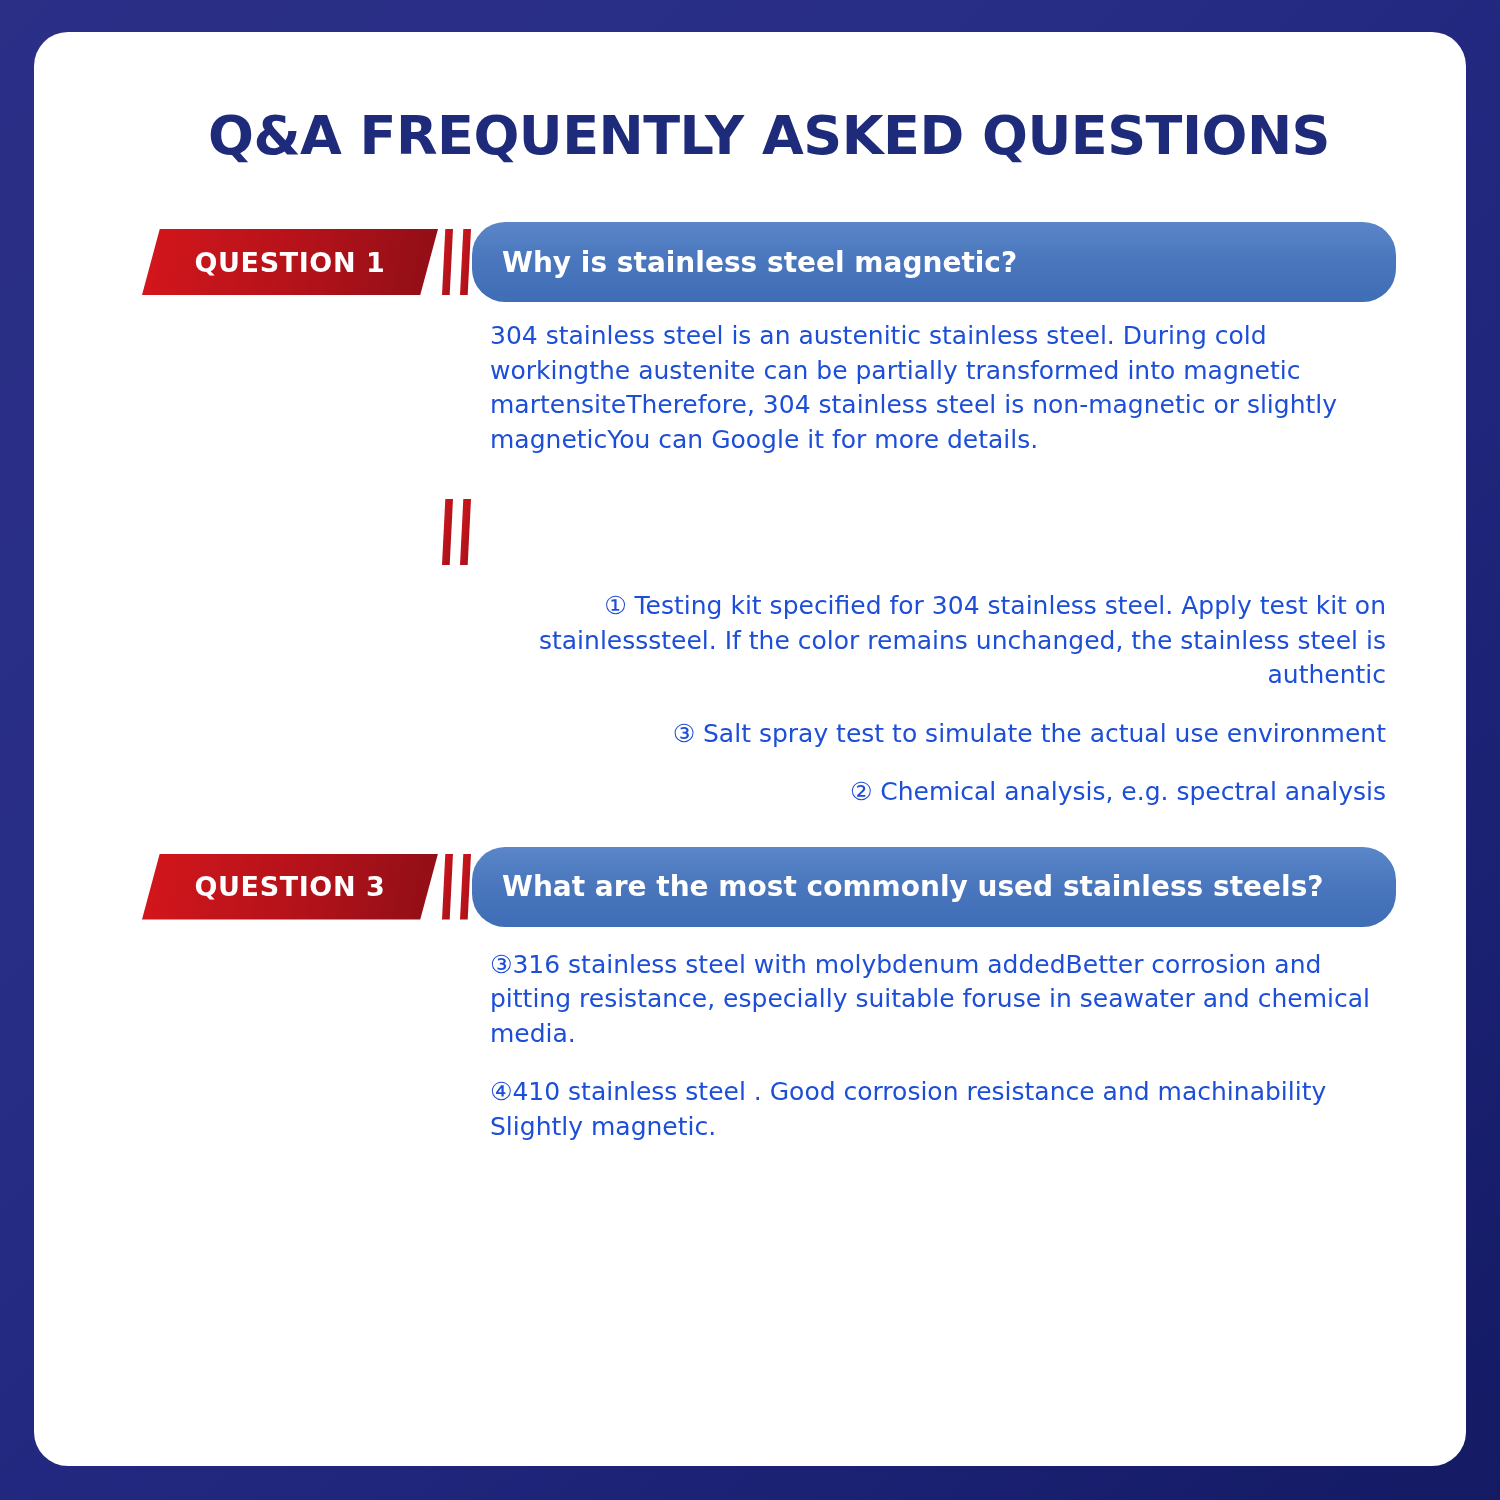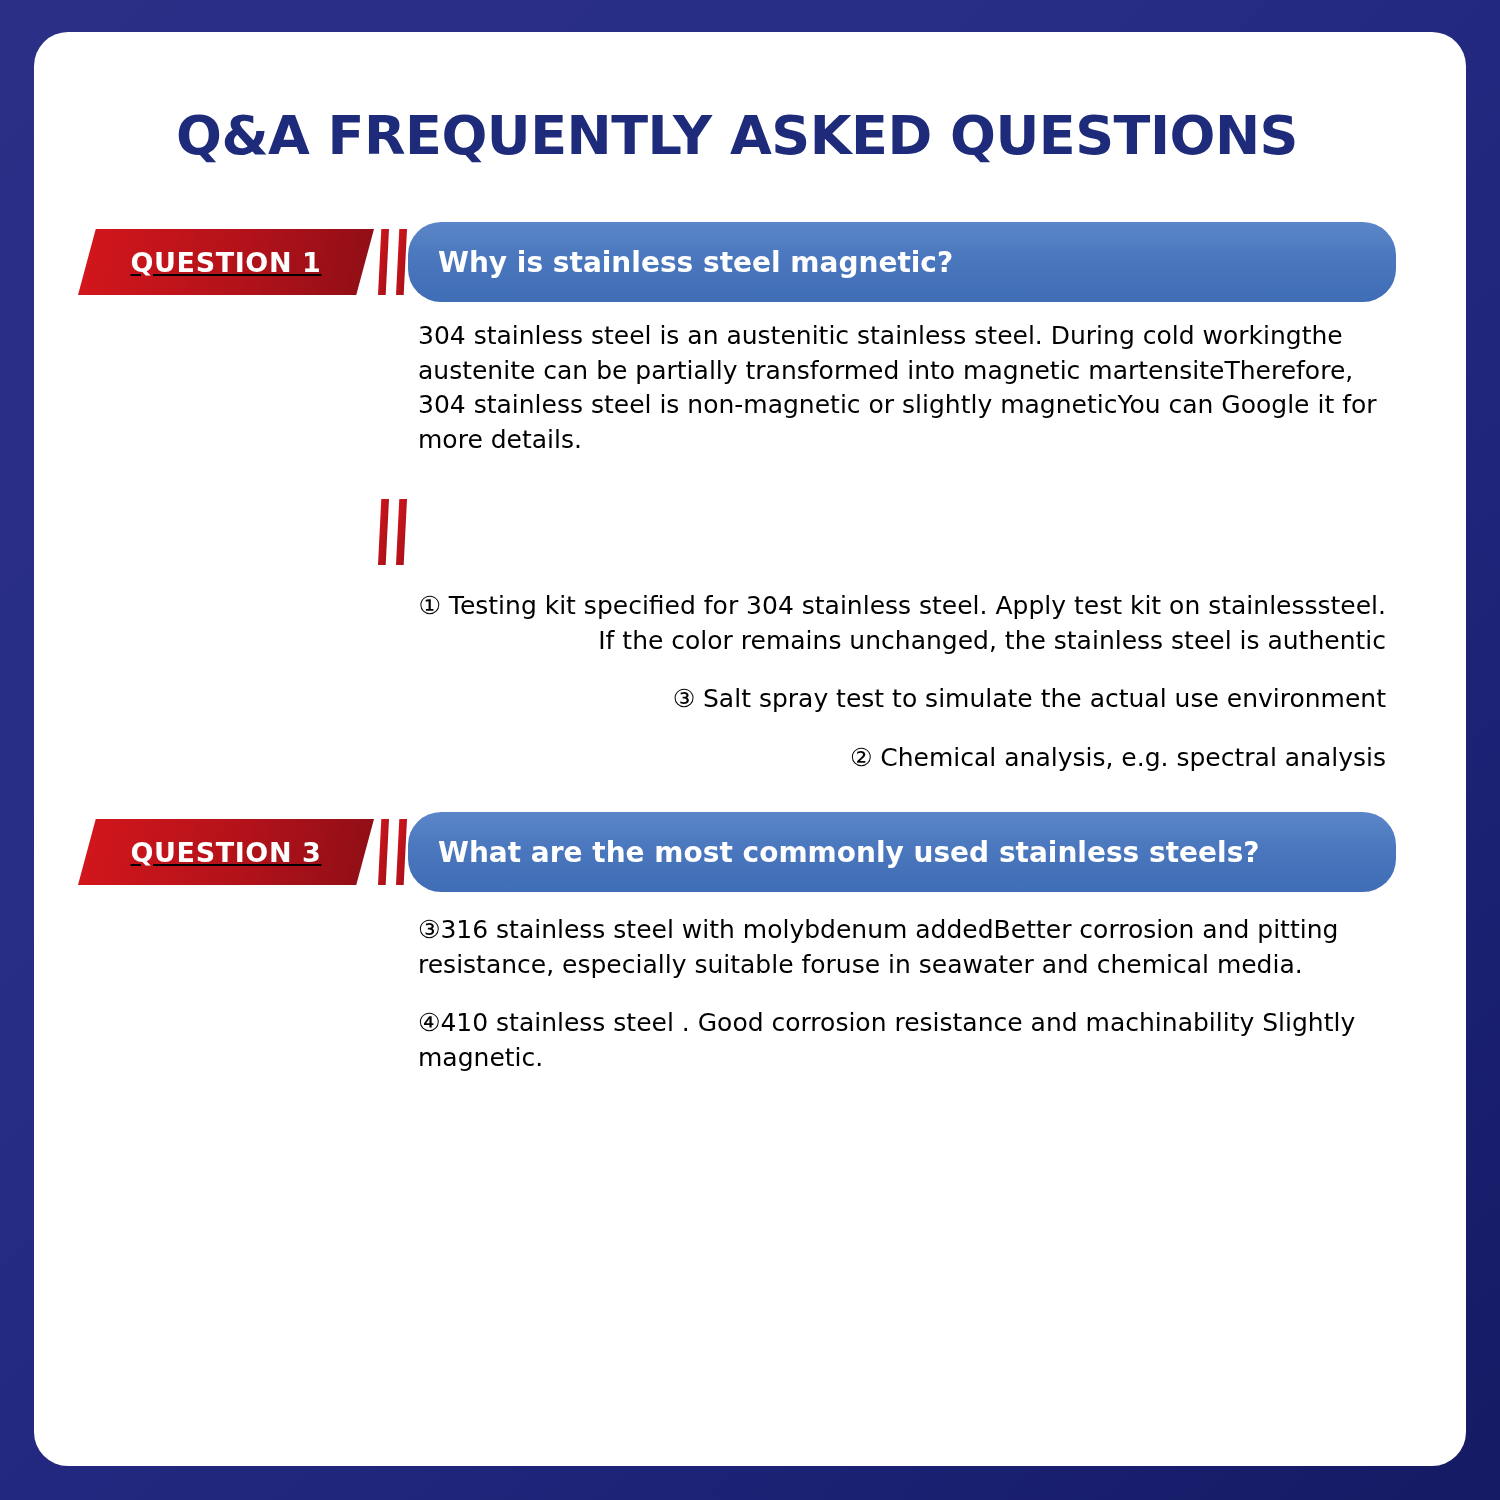--- a/index.html
+++ b/index.html
@@ -21,21 +21,21 @@
     box-sizing: border-box;
     padding: 32px 34px 34px 34px;
   }
   .card {
     position: relative;
     width: 100%;
     height: 100%;
     background: #ffffff;
     border-radius: 34px;
     box-sizing: border-box;
-    padding: 72px 70px 40px 44px;
+    padding: 72px 70px 40px 108px;
     overflow: hidden;
   }
   .title {
     font-family: "DejaVu Sans", sans-serif;
     font-weight: bold;
     font-size: 54px;
     letter-spacing: -0.5px;
     color: #1e2a7a;
     text-align: center;
     margin: 0 0 62px 0;
@@ -62,21 +62,20 @@
     left: 0;
     top: 0;
     width: 296px;
     height: 66px;
     background: linear-gradient(100deg, #d4161c 0%, #b3121a 55%, #8f0e16 100%);
     -webkit-clip-path: polygon(6% 0, 100% 0, 94% 100%, 0 100%);
     clip-path: polygon(6% 0, 100% 0, 94% 100%, 0 100%);
     display: flex;
     align-items: center;
     justify-content: center;
-    text-decoration: underline;
   }
   .qtag span {
     color: #ffffff;
     font-weight: bold;
     font-size: 27px;
     letter-spacing: 0.6px;
     font-family: "DejaVu Sans", sans-serif;
   }
   .slash {
     position: absolute;
@@ -106,22 +105,22 @@
     font-size: 28px;
     font-family: "DejaVu Sans", sans-serif;
     white-space: nowrap;
   }
 
   .answer {
     margin-left: 340px;
     padding-right: 10px;
   }
   .answer p {
-    margin: 0 0 24px 0;
-    color: #000000;
+    margin: 0 0 24px 8px;
+    color: #1d4ed8;
     font-size: 25px;
     line-height: 1.38;
     font-family: "DejaVu Sans", sans-serif;
   }
   .answer p:last-child { margin-bottom: 0; }
 
   .block1 .answer { padding-top: 14px; }
   .block1 { margin-bottom: 42px; }
   .block2 .answer { padding-top: 14px; text-align: right; }
   .block2 { margin-bottom: 44px; }

